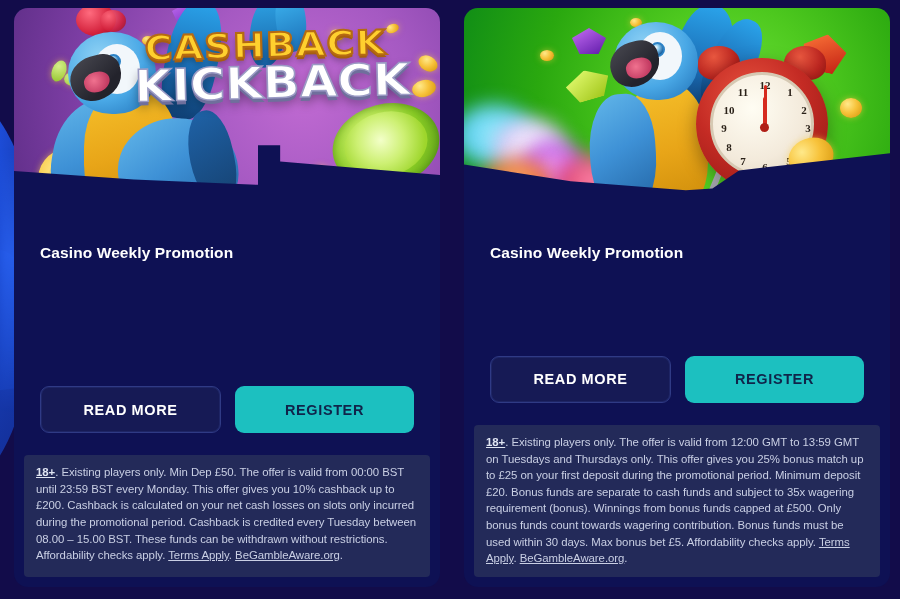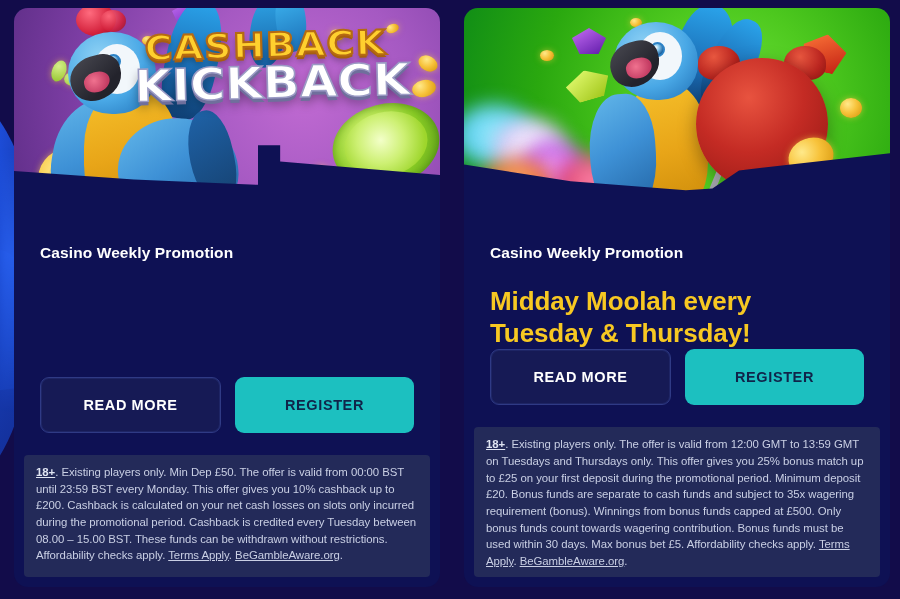--- a/index.html
+++ b/index.html
@@ -325,21 +325,21 @@
   }
 
   .btn-row {
     display: flex;
     gap: 14px;
     margin-top: auto;
     margin-bottom: 22px;
   }
   .btn {
     flex: 1 1 0;
-    height: 56px;
+    height: 47px;
     border-radius: 9px;
     font-size: 14.5px;
     font-weight: 700;
     letter-spacing: .6px;
     display: flex;
     align-items: center;
     justify-content: center;
     cursor: pointer;
     border: none;
     font-family: "Liberation Sans", sans-serif;
@@ -486,29 +486,45 @@
           <div class="bit" style="left:46px;top:182px;width:18px;height:34px;background:linear-gradient(180deg,#1e5f9e,#123f6e);border-radius:6px;"></div>
           <div class="bit" style="left:40px;top:204px;width:30px;height:12px;background:#14213a;border-radius:6px;"></div>
         </div>
 
         <div class="clock-wrap" style="left:228px;top:42px;width:170px;height:176px;">
           <div class="clock-bell" style="left:6px;top:-4px;"></div>
           <div class="clock-bell" style="left:92px;top:-4px;"></div>
           <div class="clock-leg" style="left:20px;top:116px;transform:rotate(22deg);"></div>
           <div class="clock-leg" style="left:112px;top:116px;transform:rotate(-22deg);"></div>
           <div class="clock-body" style="left:4px;top:8px;"></div>
+          <div class="clock-face" style="left:18px;top:22px;">
+            <div class="clock-num" style="left:45px;top:4px;">12</div>
+            <div class="clock-num" style="left:70px;top:11px;">1</div>
+            <div class="clock-num" style="left:84px;top:29px;">2</div>
+            <div class="clock-num" style="left:88px;top:47px;">3</div>
+            <div class="clock-num" style="left:83px;top:66px;">4</div>
+            <div class="clock-num" style="left:69px;top:80px;">5</div>
+            <div class="clock-num" style="left:45px;top:86px;">6</div>
+            <div class="clock-num" style="left:23px;top:80px;">7</div>
+            <div class="clock-num" style="left:9px;top:66px;">8</div>
+            <div class="clock-num" style="left:4px;top:47px;">9</div>
+            <div class="clock-num" style="left:9px;top:29px;">10</div>
+            <div class="clock-num" style="left:23px;top:11px;">11</div>
+            <div class="clock-hand" style="left:50px;top:22px;width:4px;height:30px;"></div>
+            <div class="clock-hand" style="left:50.5px;top:10px;width:3px;height:42px;"></div>
+            <div class="bit" style="left:47px;top:48px;width:9px;height:9px;background:#b01f16;"></div>
+          </div>
           <div class="coin" style="left:96px;top:88px;width:46px;height:38px;transform:rotate(-20deg);"></div>
         </div>
       </div>
       <div class="hero-mask right-card"></div>
     </div>
 
     <div class="card-body">
       <div class="eyebrow">Casino Weekly Promotion</div>
-      <h2 class="promo-title">Midday Moolah every Tuesday &amp; Thursday!</h2>
 
       <div class="btn-row">
         <button class="btn btn-secondary">READ MORE</button>
         <button class="btn btn-primary">REGISTER</button>
       </div>
     </div>
 
     <div class="terms">
       <span class="age">18+</span><span>. Existing players only. The offer is valid from 12:00 GMT to 13:59 GMT on Tuesdays and Thursdays only. This offer gives you 25% bonus match up to £25 on your first deposit during the promotional period. Minimum deposit £20. Bonus funds are separate to cash funds and subject to 35x wagering requirement (bonus). Winnings from bonus funds capped at £500. Only bonus funds count towards wagering contribution. Bonus funds must be used within 30 days. Max bonus bet £5. Affordability checks apply. </span><a href="#">Terms Apply</a><span>. </span><a href="#">BeGambleAware.org</a><span>.</span>
     </div>

